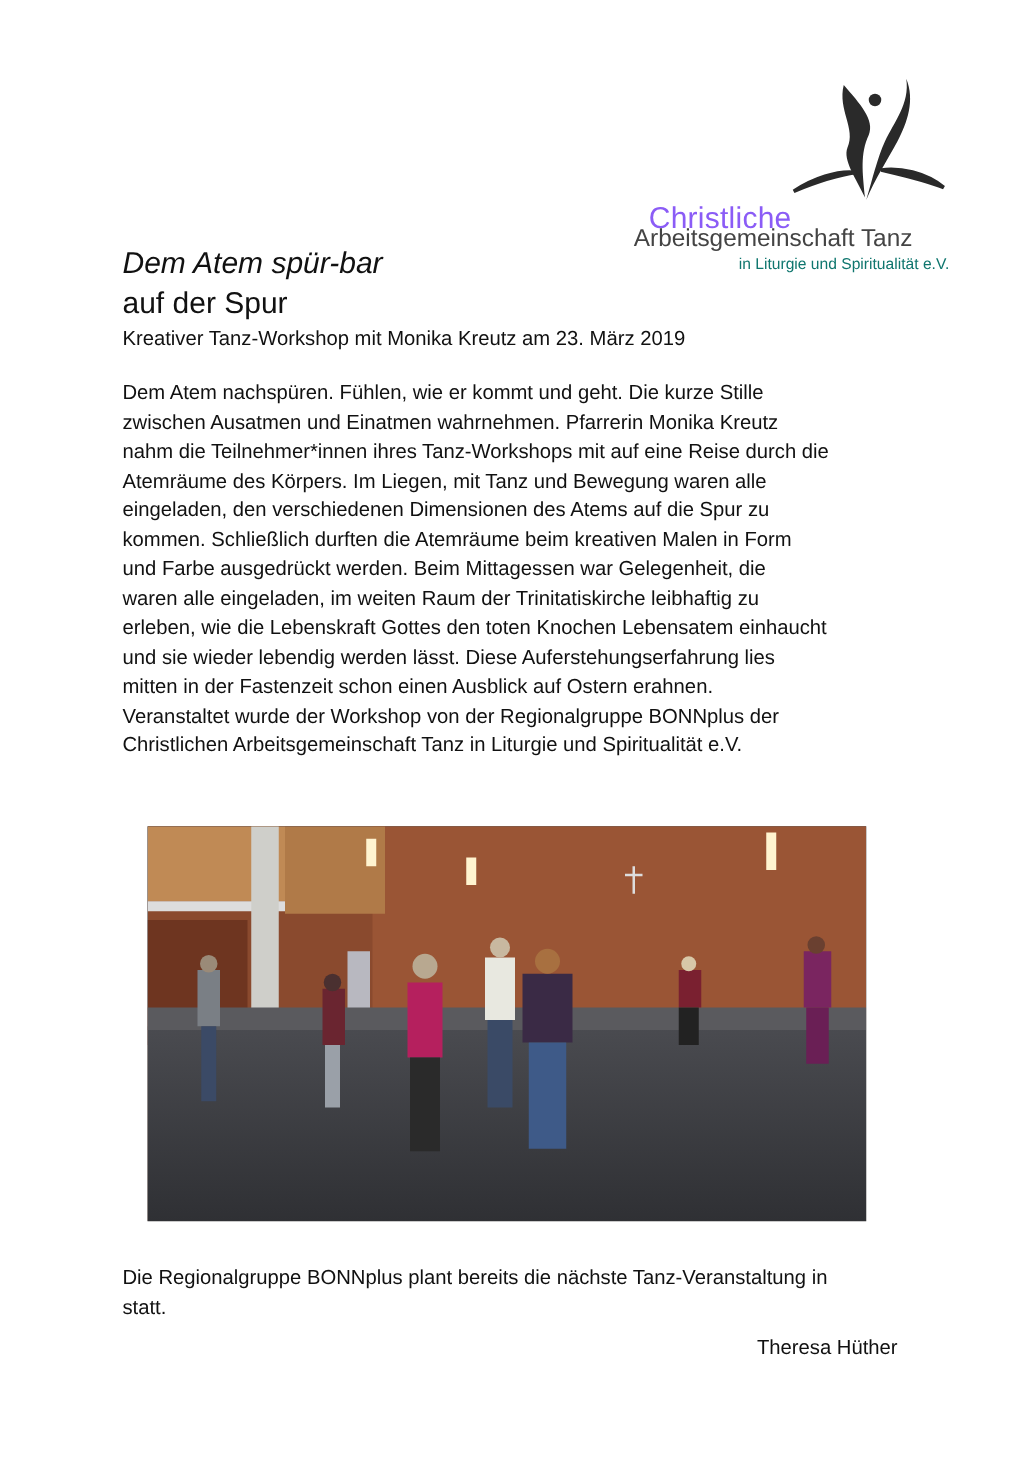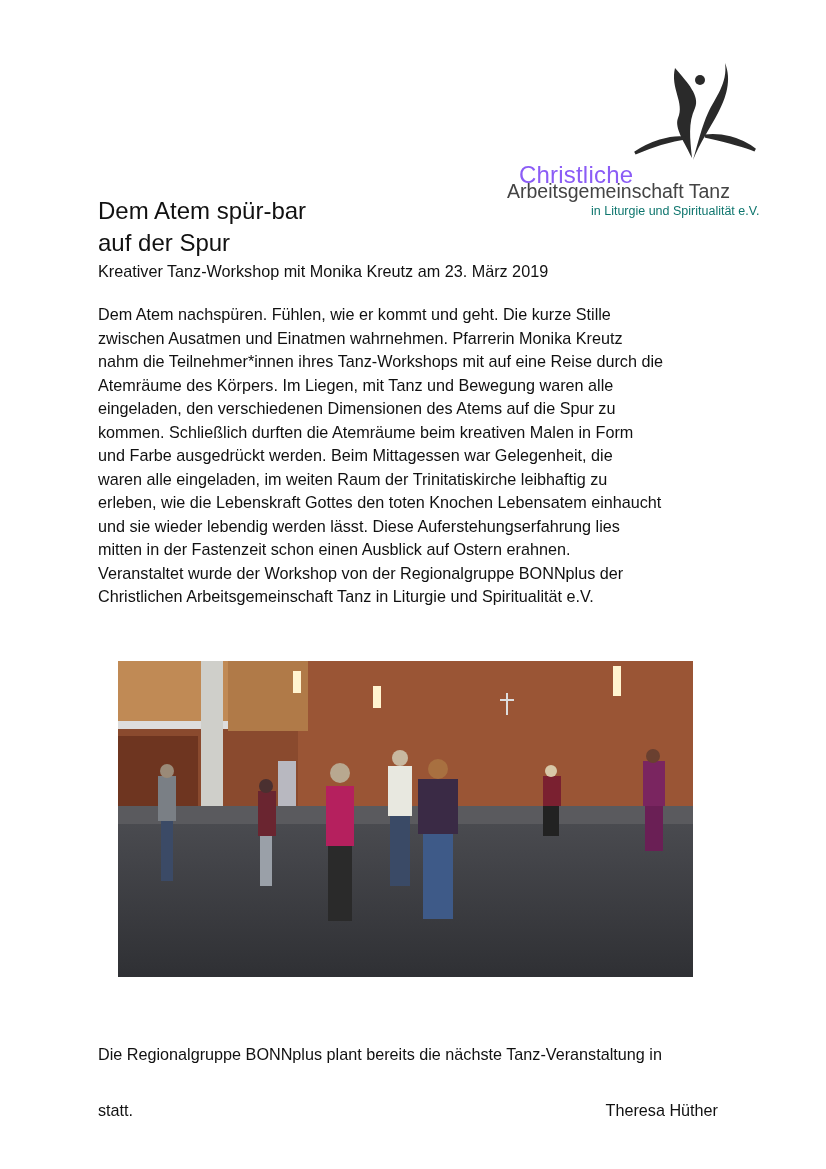--- a/index.html
+++ b/index.html
@@ -4,28 +4,28 @@
 <style>
   html, body { margin: 0; padding: 0; background: #ffffff; }
   body { width: 826px; height: 1169px; position: relative; overflow: hidden;
          font-family: "Liberation Sans", "DejaVu Sans", sans-serif; color: #111; }
   .logo { position: absolute; left: 505px; top: 58px; width: 280px; height: 165px; }
   .logo svg { position: absolute; left: 125px; top: 0; }
   .logo .l1 { position: absolute; left: 14px; top: 103px; font-size: 24px; color: #8b5cf6; letter-spacing: 0.2px; }
   .logo .l2 { position: absolute; left: 2px; top: 122px; font-size: 19.5px; color: #444; letter-spacing: 0px; }
   .logo .l3 { position: absolute; left: 86px; top: 146px; font-size: 12.5px; color: #0f766e; }
   .title { position: absolute; left: 98px; font-size: 24px; color: #111; line-height: 30px; white-space: nowrap; }
-  .t1 { top: 196px; }
+  .t1 { top: 196px; font-style: italic; }
   .t2 { top: 228px; }
   .subtitle { position: absolute; left: 98px; top: 262px; font-size: 16.2px; white-space: nowrap; }
   .body { position: absolute; left: 98px; top: 303px; width: 640px; font-size: 16.2px; line-height: 23.5px; }
   .body div { white-space: nowrap; }
   .photo { position: absolute; left: 118px; top: 661px; width: 575px; height: 316px; overflow: hidden; background: #3b3c40; }
   .footer { position: absolute; left: 98px; top: 1011px; width: 620px; font-size: 16.2px; line-height: 23.5px; }
-  .footer div { white-space: nowrap; margin-top: 32px; }
+  .footer div { white-space: nowrap; }
   .sig { position: absolute; right: 0; top: 0; }
 </style>
 </head>
 <body>
 
 <div class="logo">
   <svg width="130" height="110" viewBox="0 0 130 110">
     <path d="M45 10 C40 30, 55 45, 48 60 C44 70, 55 85, 62 100 C60 80, 58 65, 65 50 C70 38, 58 25, 45 10 Z" fill="#2a2a2a"></path>
     <path d="M95 5 C98 25, 85 40, 78 55 C72 68, 68 85, 63 102 C70 85, 80 70, 88 55 C96 40, 102 22, 95 5 Z" fill="#2a2a2a"></path>
     <circle cx="70" cy="22" r="5" fill="#2a2a2a"></circle>

